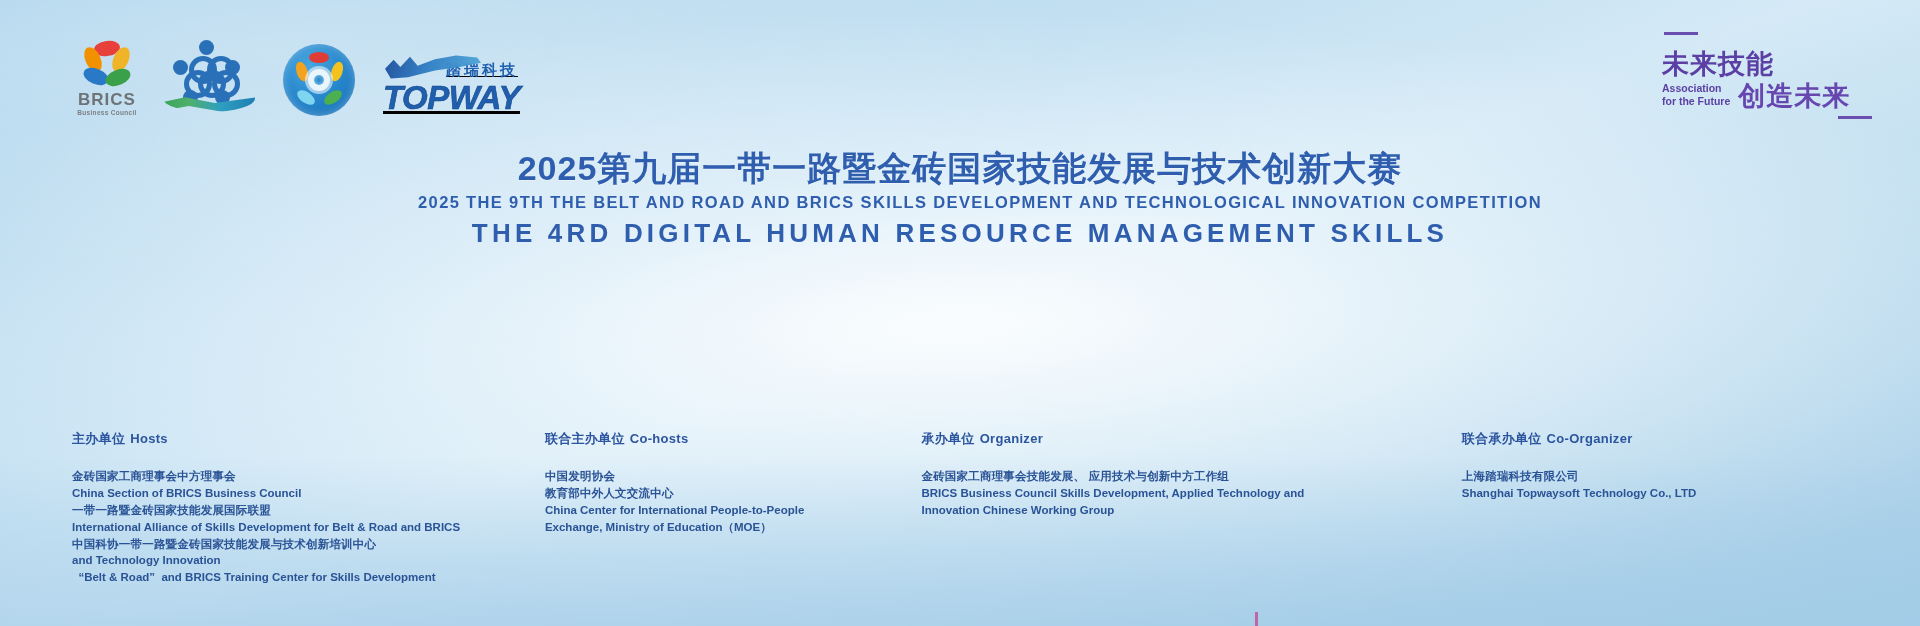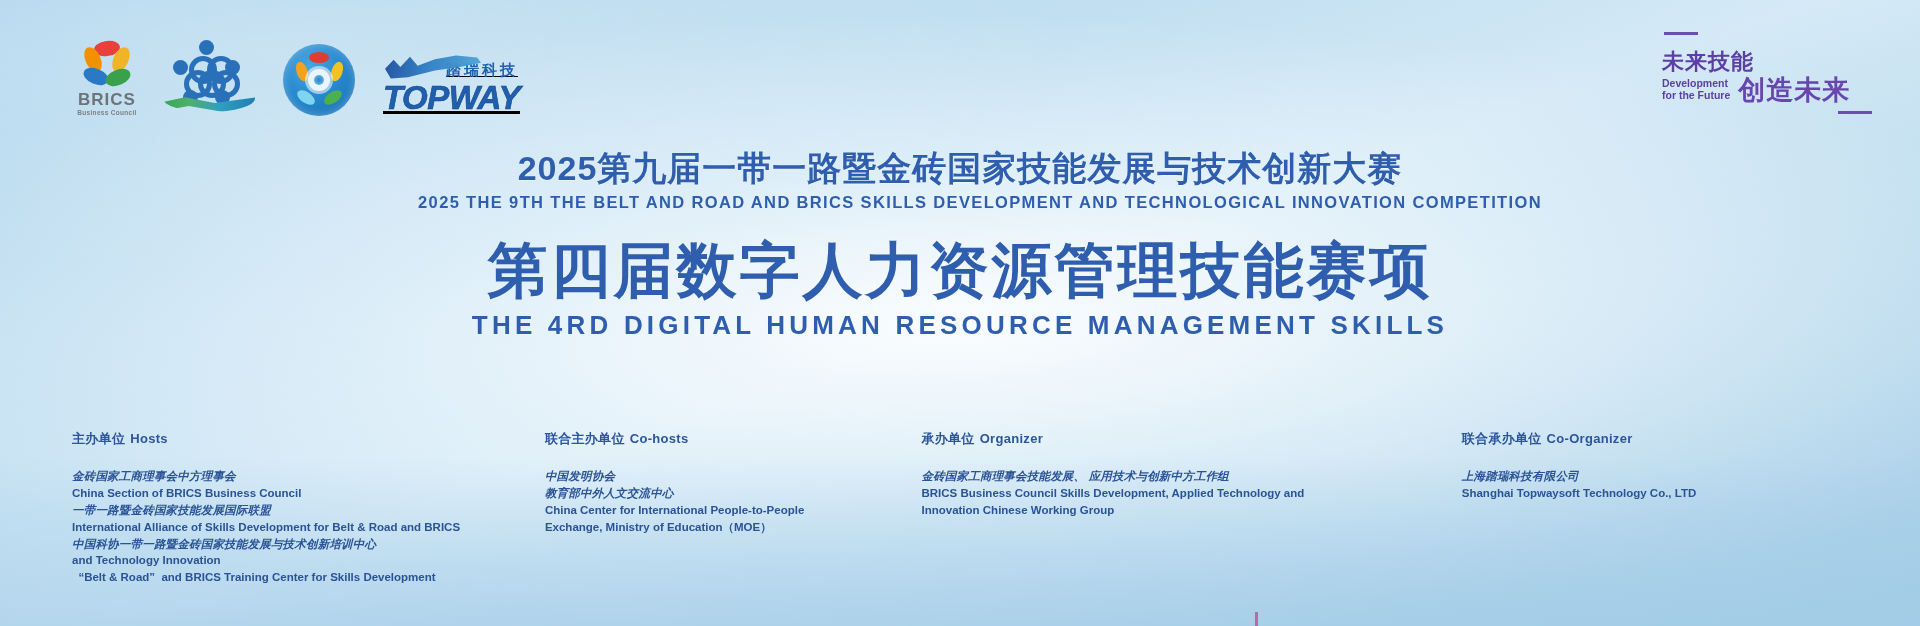--- a/index.html
+++ b/index.html
@@ -62,21 +62,21 @@
   #topway-logo .tw-cn{align-self:flex-end;font-family:"Liberation Sans",sans-serif;
     font-weight:bold;font-size:15px;letter-spacing:3px;color:#1f5fae;margin:0 2px 1px 0;}
   #topway-logo .tw-en{font-family:"Liberation Sans",sans-serif;font-weight:bold;
     font-style:italic;font-size:33px;letter-spacing:-0.5px;color:#1f5fae;line-height:1;
     -webkit-text-stroke:.6px #14468a;}
 
   
   #slogan{top:32px;right:48px;text-align:left;width:210px;}
   #slogan .rule-top{width:34px;height:3px;background:#6b4fb0;margin:0 0 7px 2px;}
   #slogan .rule-bot{width:34px;height:3px;background:#6b4fb0;margin:6px 0 0 auto;}
-  #slogan .s-cn1{font-size:22px;font-weight:bold;color:#5b3fa4;letter-spacing:1px;line-height:1.1;margin-top:15px;}
+  #slogan .s-cn1{font-size:27px;font-weight:bold;color:#5b3fa4;letter-spacing:1px;line-height:1.1;margin-top:15px;}
   #slogan .s-row{display:flex;align-items:flex-end;gap:8px;margin-top:2px;}
   #slogan .s-en{font-size:10.5px;font-weight:bold;color:#5b3fa4;line-height:1.18;white-space:pre-line;padding-bottom:3px;}
   #slogan .s-cn2{font-size:27px;font-weight:bold;color:#6746b0;letter-spacing:1px;line-height:1.05;}
 
   
   #titles{top:150px;left:0;width:1920px;text-align:center;}
   .t-cn-1{font-size:34px;font-weight:bold;color:#2f5eae;letter-spacing:1px;line-height:1.08;
     text-shadow:0 1px 0 rgba(255,255,255,.35);}
   .t-en-1{font-size:16.5px;font-weight:bold;color:#2f5eae;letter-spacing:1.35px;margin-top:6px;margin-left:40px;}
   .t-cn-2{font-size:60px;font-weight:bold;color:#2f5eae;letter-spacing:3px;margin-top:26px;line-height:1.1;}
@@ -85,21 +85,21 @@
   
   #orgs{top:430px;left:0;width:1920px;display:flex;padding:0 72px;box-sizing:border-box;}
   .org-col{box-sizing:border-box;padding-right:26px;}
   .org-col.c0{width:490px;}
   .org-col.c1{width:390px;}
   .org-col.c2{width:560px;}
   .org-col.c3{width:400px;}
   .org-head{font-size:13px;font-weight:bold;color:#2c559f;letter-spacing:.3px;margin-bottom:20px;}
   .org-head .en{margin-left:5px;}
   .org-line{font-size:11.5px;font-weight:bold;color:#2a5396;line-height:1.47;white-space:pre-wrap;}
-  .org-line.cn{letter-spacing:.2px;font-style:italic;}
+  .org-line.cn{letter-spacing:.2px;}
 
   
   #bottom-mark{left:1255px;bottom:0;width:3px;height:14px;background:#c0569b;opacity:.85;}
 </style>
 </head>
 <body>
 
 <div id="banner">
 
   <div class="layer" id="logo-strip">
@@ -147,31 +147,30 @@
       <div class="dragon"></div>
       <div class="tw-cn">踏瑞科技</div>
       <div class="tw-en">TOPWAY</div>
     </div>
   </div>
 
   <div class="layer" id="slogan">
     <div class="rule-top"></div>
     <div class="s-cn1">未来技能</div>
     <div class="s-row">
-      <div class="s-en">Development
+      <div class="s-en">Association
 for the Future</div>
       <div class="s-cn2">创造未来</div>
     </div>
     <div class="rule-bot"></div>
   </div>
 
   <div class="layer" id="titles">
     <div class="t-cn-1">2025第九届一带一路暨金砖国家技能发展与技术创新大赛</div>
     <div class="t-en-1">2025 THE 9TH THE BELT AND ROAD AND BRICS SKILLS DEVELOPMENT AND TECHNOLOGICAL INNOVATION COMPETITION</div>
-    <div class="t-cn-2">第四届数字人力资源管理技能赛项</div>
     <div class="t-en-2">THE 4RD DIGITAL HUMAN RESOURCE MANAGEMENT SKILLS</div>
   </div>
 
   <div class="layer" id="orgs">
       <div class="org-col c0">
         <div class="org-head"><span>主办单位</span><span class="en">Hosts</span></div>
         <div class="org-line cn">金砖国家工商理事会中方理事会</div>
         <div class="org-line en">China Section of BRICS Business Council</div>
         <div class="org-line cn">一带一路暨金砖国家技能发展国际联盟</div>
         <div class="org-line en">International Alliance of Skills Development for Belt &amp; Road and BRICS</div>

